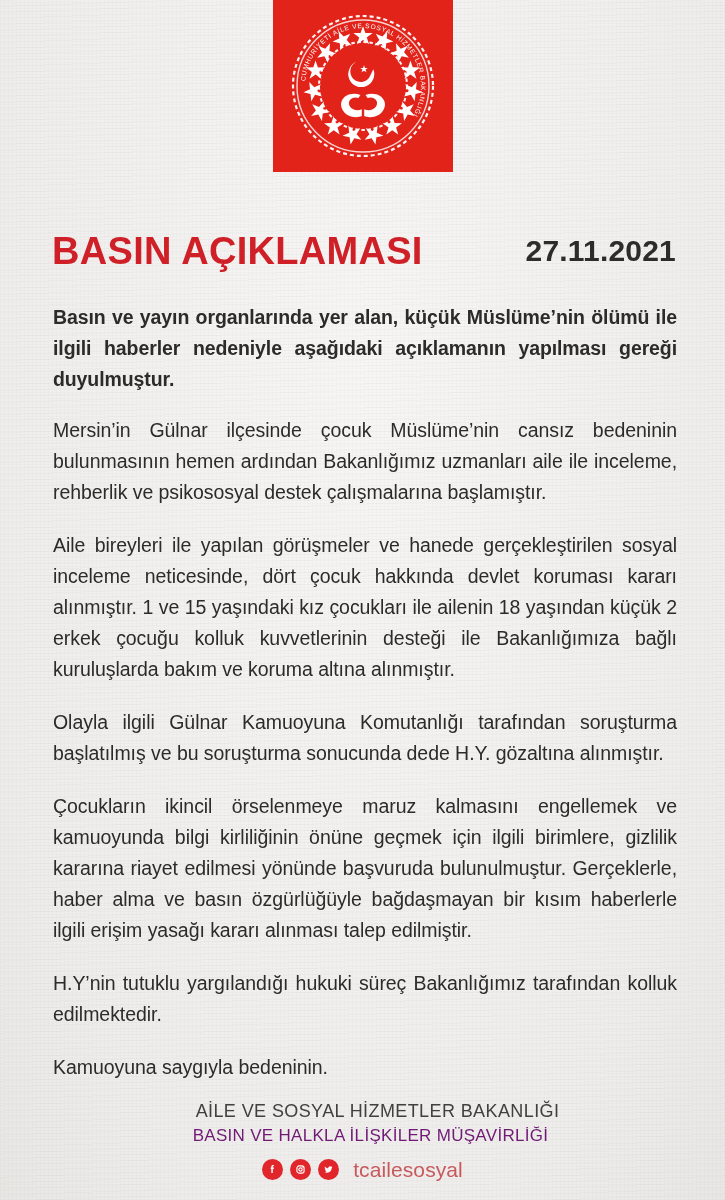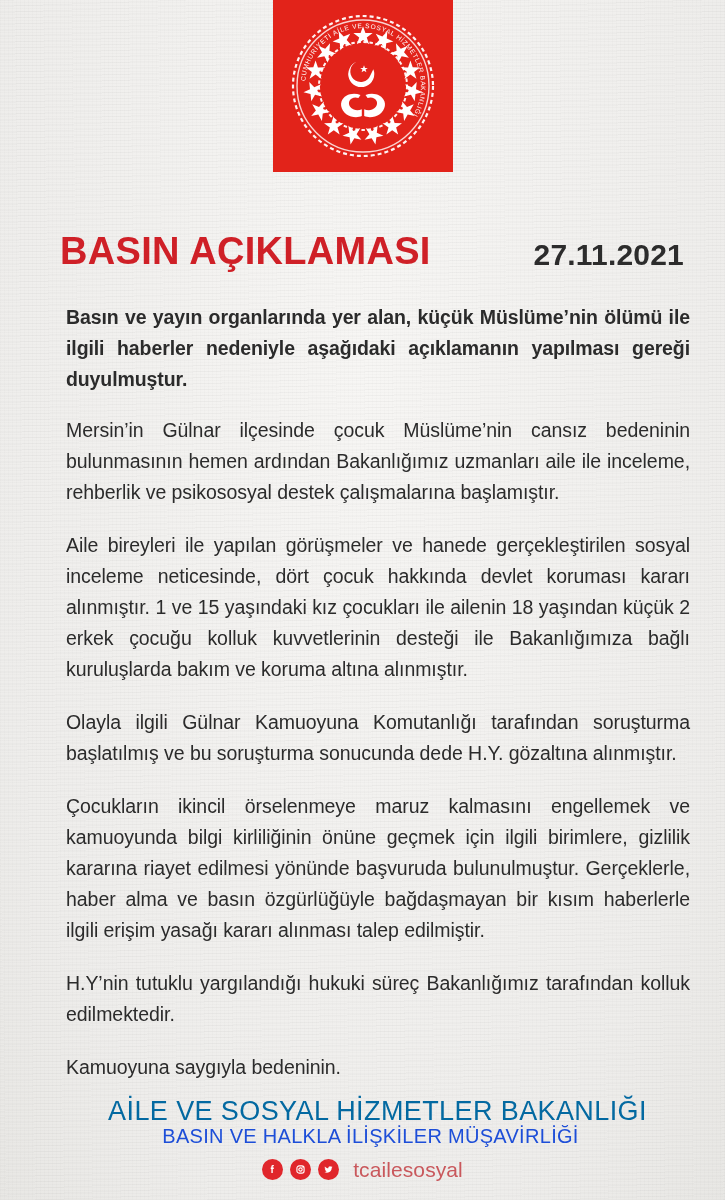--- a/index.html
+++ b/index.html
@@ -73,23 +73,22 @@
   }
   .logo-block svg { display: block; }
 
   
   .header-row {
     position: absolute;
     left: 52px;
     top: 232px;
     width: 624px;
     display: flex;
-    align-items: flex-end;
+    align-items: center;
     justify-content: space-between;
-    margin-left: 8px;
   }
   .doc-title {
     color: #cf2027;
     font-size: 38px;
     font-weight: bold;
     letter-spacing: 0.3px;
     line-height: 1;
     white-space: nowrap;
   }
   .doc-date {
@@ -97,21 +96,21 @@
     font-size: 30px;
     font-weight: bold;
     letter-spacing: 0.2px;
     line-height: 1;
     white-space: nowrap;
   }
 
   
   .body-area {
     position: absolute;
-    left: 66px;
+    left: 53px;
     top: 302px;
     width: 624px;
   }
   .para {
     color: #2b2b2b;
     font-size: 19.5px;
     line-height: 31px;
     text-align: justify;
     margin: 0 0 22px 0;
     letter-spacing: -0.05px;
@@ -129,30 +128,30 @@
 
   
   .footer {
     position: absolute;
     left: 0;
     right: 0;
     top: 1098px;
     text-align: center;
   }
   .footer-line-1 {
-    color: #0369a1;
-    font-size: 27px;
+    color: #404040;
+    font-size: 18px;
     letter-spacing: 0.4px;
     line-height: 26px;
     white-space: nowrap;
     margin-left: 30px;
   }
   .footer-line-2 {
-    color: #1d4ed8;
-    font-size: 20px;
+    color: #701a75;
+    font-size: 17px;
     letter-spacing: 0.3px;
     line-height: 24px;
     white-space: nowrap;
     padding-left: 16px;
   }
   .social-row {
     margin-top: 11px;
     display: flex;
     align-items: flex-end;
     justify-content: center;

